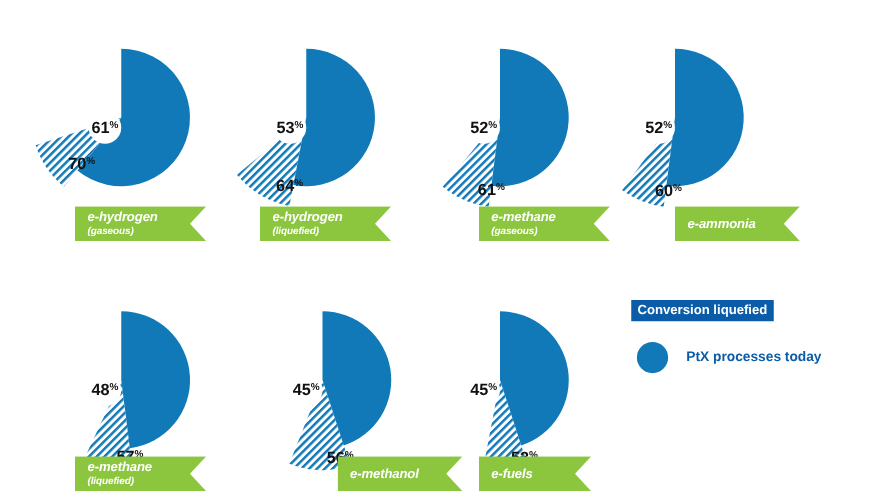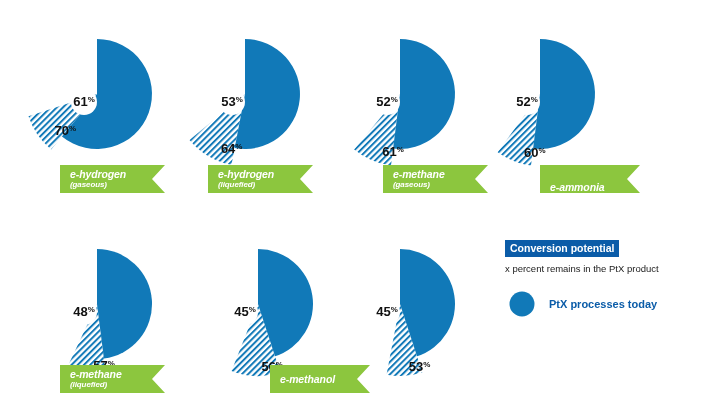--- a/index.html
+++ b/index.html
@@ -217,21 +217,21 @@
                 <rect width="2" height="4.4" fill="#1179b8"></rect>
               </pattern>
             </defs>
             <path d="M 62 72 L 52.98 143.43 A 72 72 0 0 1 19.68 130.25 Z" fill="url(#hatch-e-ammonia)"></path>
             <path d="M 62 72 L 62.00 17.00 A 55 55 0 1 1 55.11 126.57 Z" fill="#1179b8"></path>
             <circle cx="49" cy="80" r="13" fill="#ffffff"></circle>
             <text class="center-badge-text" x="49" y="84" text-anchor="middle" font-size="13">52<tspan class="pct-sign" dy="-4">%</tspan></text>
             <text class="outer-value-text" x="56.8" y="134.6" text-anchor="middle" font-size="13">60<tspan class="pct-sign" dy="-4">%</tspan></text>
           </svg>
         </div>
-        <div class="ribbon single" style="left: 62px; top: 143px; width: 100px; justify-content: flex-end;">
+        <div class="ribbon single" style="left: 62px; top: 143px; width: 100px;">
           <div class="ribbon-main">e-ammonia</div>
         </div>
       </div>
       <div class="chart-cell" style="left: 35px; top: 232px;">
         <div class="pie-wrap">
           <svg class="pie-svg" viewBox="0 0 150 145">
             <defs>
               <pattern id="hatch-e-methane-liquefied" width="4.4" height="4.4" patternUnits="userSpaceOnUse" patternTransform="rotate(45)">
                 <rect width="4.4" height="4.4" fill="#ffffff"></rect>
                 <rect width="2" height="4.4" fill="#1179b8"></rect>
@@ -278,27 +278,29 @@
                 <rect width="2" height="4.4" fill="#1179b8"></rect>
               </pattern>
             </defs>
             <path d="M 62 72 L 84.25 140.48 A 72 72 0 0 1 48.51 142.72 Z" fill="url(#hatch-e-fuels)"></path>
             <path d="M 62 72 L 62.00 17.00 A 55 55 0 0 1 79.00 124.31 Z" fill="#1179b8"></path>
             <circle cx="49" cy="80" r="13" fill="#ffffff"></circle>
             <text class="center-badge-text" x="49" y="84" text-anchor="middle" font-size="13">45<tspan class="pct-sign" dy="-4">%</tspan></text>
             <text class="outer-value-text" x="81.6" y="138.5" text-anchor="middle" font-size="13">53<tspan class="pct-sign" dy="-4">%</tspan></text>
           </svg>
         </div>
+        <div class="ribbon single" style="left: 45px; top: 133px; width: 90px;">
+          <div class="ribbon-main">e-fuels</div>
+        </div>
       </div>
     </div>
 
   <div id="legend">
-    <div class="legend-title-bar">Conversion potential</div>
+    <div class="legend-title-bar">Conversion liquefied</div>
     <div class="legend-desc">
-      <div>x percent remains in the PtX product</div>
     </div>
     <div class="legend-items">
       <div class="legend-row">
         <svg class="legend-swatch" viewBox="0 0 26 26">
           <circle cx="13" cy="13" r="12.5" fill="#1179b8"></circle>
         </svg>
         <span class="legend-label">PtX processes today</span>
       </div>
     </div>
   </div>

